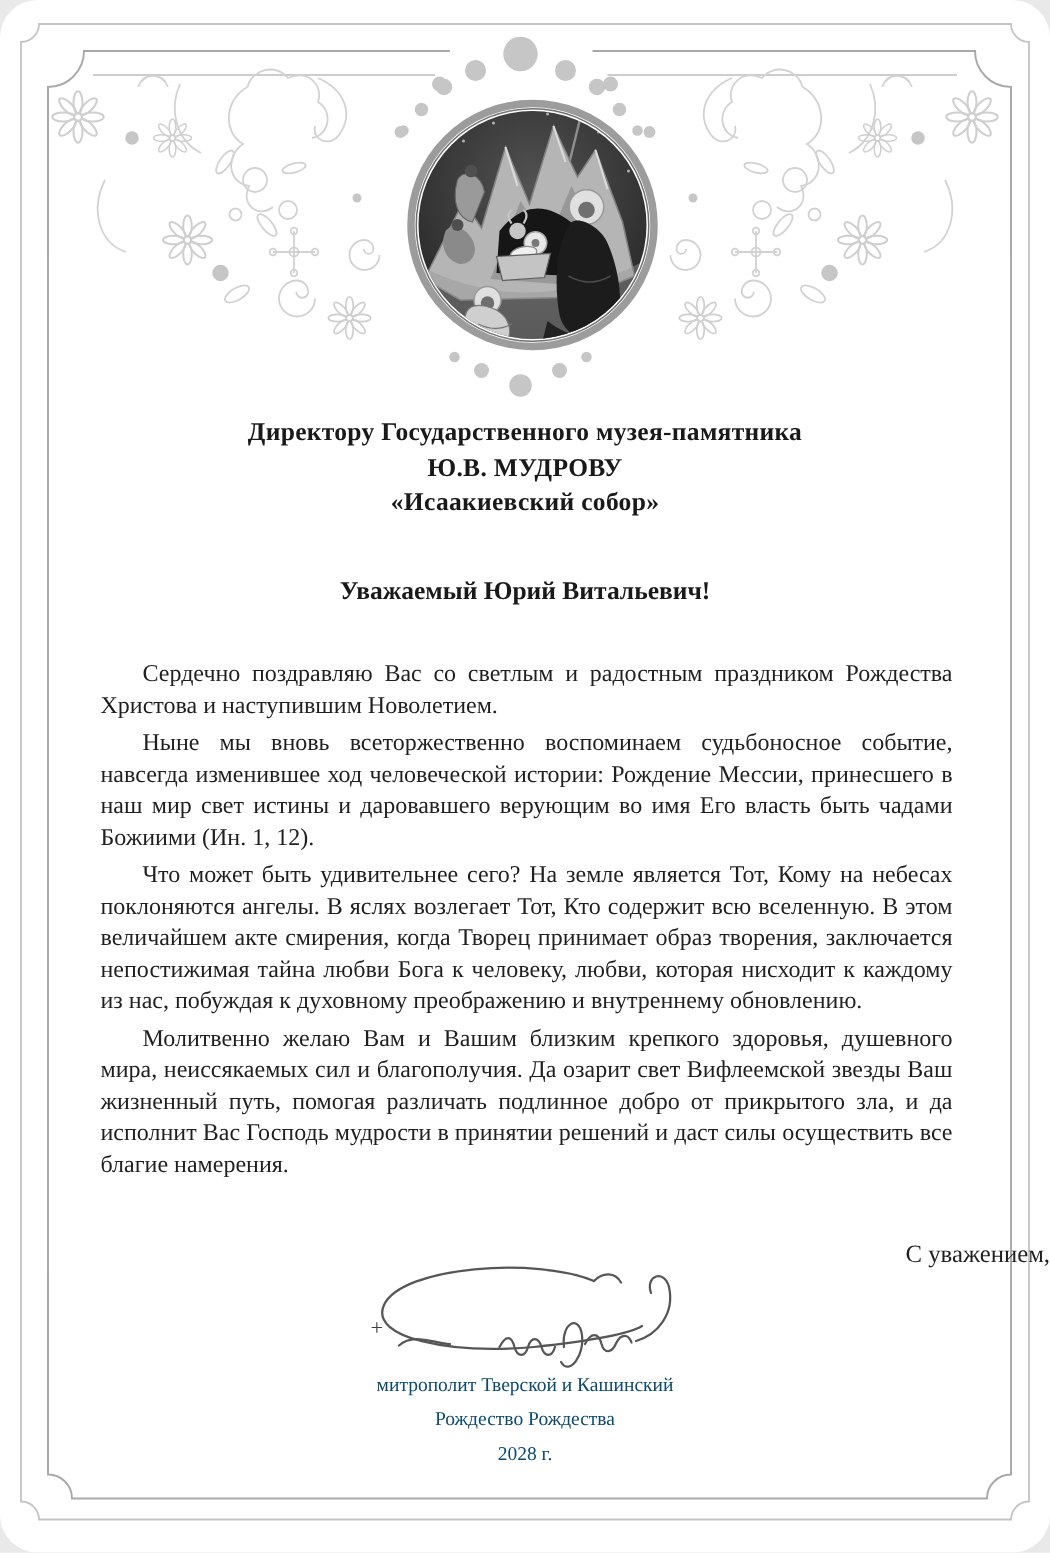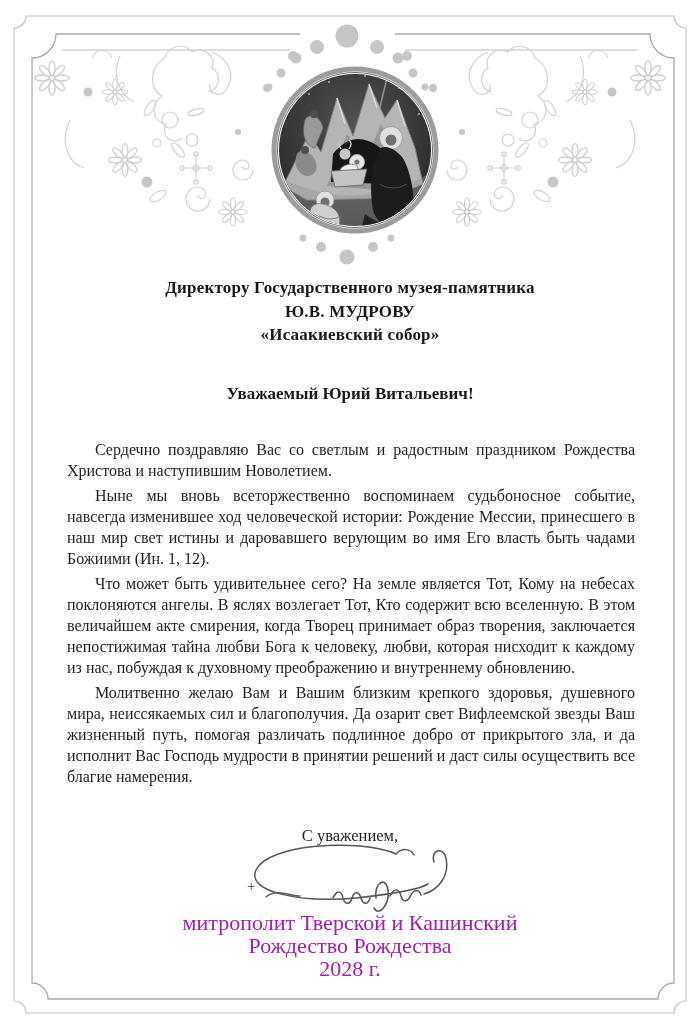--- a/index.html
+++ b/index.html
@@ -4,49 +4,50 @@
 <style>
   html,body{margin:0;padding:0;background:#e9e9e9;}
   .page{
     position:relative;
     width:700px;height:1035px;
     margin:0 auto;
     background:#ffffff;
     overflow:hidden;
     font-family:"Liberation Serif","DejaVu Serif",serif;
     color:#1f1f1f;
+    border-radius:25px;
   }
   .ornament-layer{position:absolute;left:0;top:0;width:700px;height:1035px;}
   .icon-circle{position:absolute;left:269px;top:64px;width:172px;height:172px;}
   .address-block{
     position:absolute;top:276px;left:0;right:0;
     text-align:center;font-weight:bold;font-size:17px;line-height:23.5px;
     letter-spacing:.2px;color:#191919;
   }
   .salutation{
     position:absolute;top:384px;left:0;right:0;
     text-align:center;font-weight:bold;font-size:17px;color:#191919;
   }
   .letter-body{
     position:absolute;top:435px;left:63px;width:576px;
     font-size:16px;line-height:21px;text-align:justify;
   }
   .letter-body p{margin:4px;text-indent:28px;}
   .closing{
     position:absolute;top:826px;left:0;right:0;
-    text-align:center;font-size:16.5px;
+    text-align:right;font-size:16.5px;
   }
   .signature-wrap{position:absolute;left:238px;top:840px;width:240px;height:80px;}
   .blessing-cross{
     position:absolute;left:247px;top:878px;width:20px;
     font-size:15px;color:#3f3f3f;text-align:left;
   }
   .signer-block{
     position:absolute;top:911px;left:0;right:0;
-    text-align:center;font-size:22px;line-height:23px;color:#a21caf;
+    text-align:center;font-size:13px;line-height:23px;color:#0c4a6e;
   }
 </style>
 </head>
 <body>
 
 <div class="page">
 
   <svg class="ornament-layer" viewBox="0 0 700 1035" xmlns="http://www.w3.org/2000/svg" aria-hidden="true">
     <defs>
       <g id="fl8" stroke="#cfcfcf" fill="none" stroke-width="1.2">

